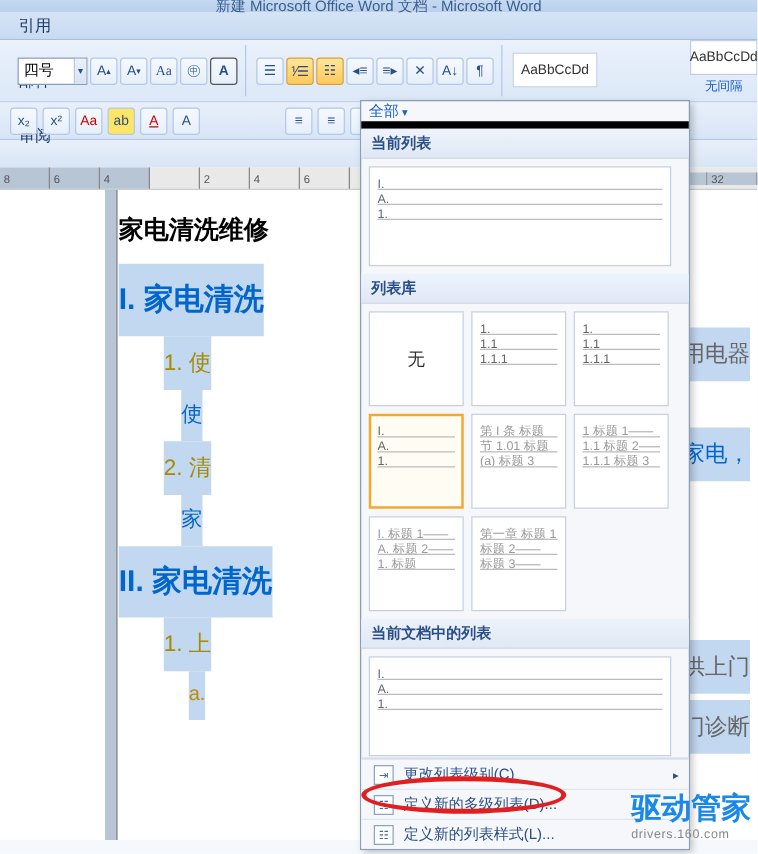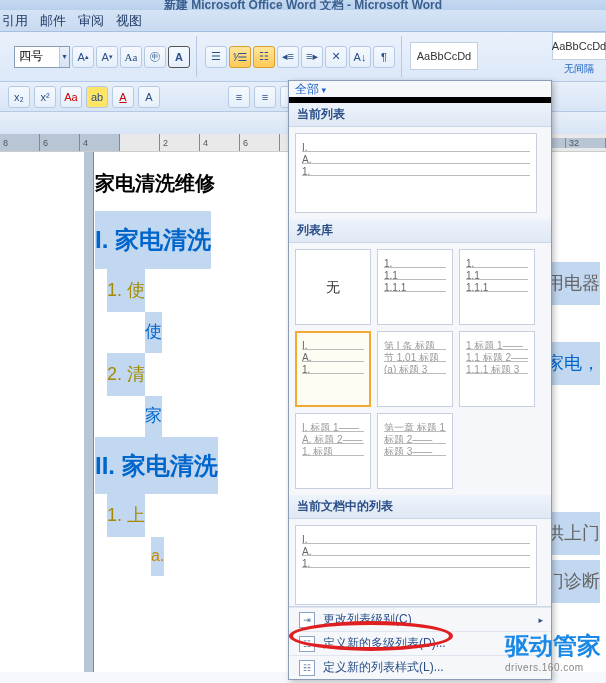--- a/index.html
+++ b/index.html
@@ -1,35 +1,35 @@
 <!DOCTYPE html>
 <html><head>
 <meta charset="utf-8">
 <style>
 * { margin: 0; padding: 0; box-sizing: border-box; font-family: 'Microsoft YaHei', SimSun, Arial, sans-serif; }
 body { width: 606px; height: 683px; background: #f5f9fd; overflow: hidden; position: relative; }
-.title-bar { height: 10px; background: linear-gradient(#c5d9f0, #b9d0ec); color: #3a5f8f; font-size: 12px; text-align: center; line-height: 10px; overflow: hidden; font-weight: bold; }
-.tabs { height: 22px; background: linear-gradient(#d5e3f5, #c9daf1); display: flex; gap: 12px; padding-left: 2px; border-bottom: 1px solid #a5bfe0; }
+.title-bar { height: 10px; background: linear-gradient(#c5d9f0, #b9d0ec); color: #3a5f8f; font-size: 12px; text-align: center; line-height: 10px; overflow: hidden; }
+.tabs { height: 22px; background: linear-gradient(#d5e3f5, #c9daf1); display: flex; gap: 24px; padding-left: 15px; border-bottom: 1px solid #a5bfe0; flex-direction: column; }
 .tab { font-size: 13px; color: #1f3a66; padding-top: 2px; cursor: pointer; }
 .ribbon { height: 50px; background: linear-gradient(#eaf1fb, #dce8f8); border-bottom: 1px solid #b5c9e5; display: flex; padding: 4px 8px; gap: 2px; }
 .rib-group { display: flex; align-items: center; gap: 2px; border-right: 1px solid #b5c9e5; padding: 0 6px; }
 .rib-btn { width: 22px; height: 22px; border: 1px solid #b5c9e5; border-radius: 3px; background: linear-gradient(#f5f9ff,#e6eff9); display: flex; align-items: center; justify-content: center; font-size: 11px; color: #2a4f88; cursor: pointer; }
 .rib-btn.active { background: linear-gradient(#ffe69b,#ffc955); border-color: #d9a030; }
 .font-select { width: 56px; height: 22px; border: 1px solid #889db8; background: #fff; font-size: 12px; padding-left: 4px; display: flex; align-items: center; justify-content: space-between; }
 .dd-arr { width: 10px; height: 20px; background: linear-gradient(#eaf1fb,#d6e3f5); border-left: 1px solid #b5c9e5; display: flex; align-items: center; justify-content: center; font-size: 8px; color: #2a4f88; }
 .ribbon2 { height: 30px; background: linear-gradient(#e8effa,#d8e5f6); border-bottom: 1px solid #b5c9e5; display: flex; padding: 3px 8px; gap: 4px; align-items: center; }
 .section-label { height: 22px; background: linear-gradient(#e8effa,#d8e5f6); text-align: center; font-size: 11px; color: #5a7298; padding: 3px 0 0 40px; }
 .ruler { height: 18px; background: #e9e9e9; display: flex; align-items: center; font-size: 9px; color: #555; position: relative; border-bottom: 1px solid #ccc; }
 .ruler-sec { width: 40px; border-right: 1px solid #888; height: 100%; display: flex; align-items: center; padding-left: 3px; }
 .ruler .dark { background: #b8c5d5; }
 .doc-area { background: #fff; height: 520px; padding: 18px 0 0 95px; position: relative; }
 .doc-title { font-size: 20px; font-weight: bold; color: #000; margin-bottom: 14px; }
 .doc-line { font-size: 18px; line-height: 2.4; background: #c2d7f0; display: inline-block; }
 .h1 { color: #0066cc; font-weight: bold; font-size: 24px; }
-.h2 { color: #a68b00; font-size: 18px; margin-left: 12px; }
+.h2 { color: #a68b00; font-size: 18px; margin-left: 36px; }
 .h3 { color: #c48a00; font-size: 16px; margin-left: 56px; }
 .body-t { color: #0066cc; margin-left: 50px; font-size: 17px; }
 .ruler-v { position: absolute; left: 84px; top: 0; width: 10px; height: 100%; background: #b8c5d5; border-right: 1px solid #888; }
 
 
 .dropdown { position: absolute; left: 288px; top: 80px; width: 264px; height: 600px; background: #f5f7fb; border: 1px solid #8a9db5; box-shadow: 2px 2px 6px rgba(0,0,0,.25); }
 .dd-filter { height: 22px; display: flex; align-items: flex-start; padding-left: 6px; border-bottom: 6px solid #000000; }
 .dd-filter a { color: #1a5fc4; font-size: 12px; text-decoration: none; }
 .dd-filter a::after { content: " ▾"; font-size: 9px; }
 .dd-section-h { background: linear-gradient(#eef3fb,#dfe8f5); font-size: 12px; font-weight: bold; color: #2a4f88; padding: 3px 8px; border-bottom: 1px solid #cad5e5; }

